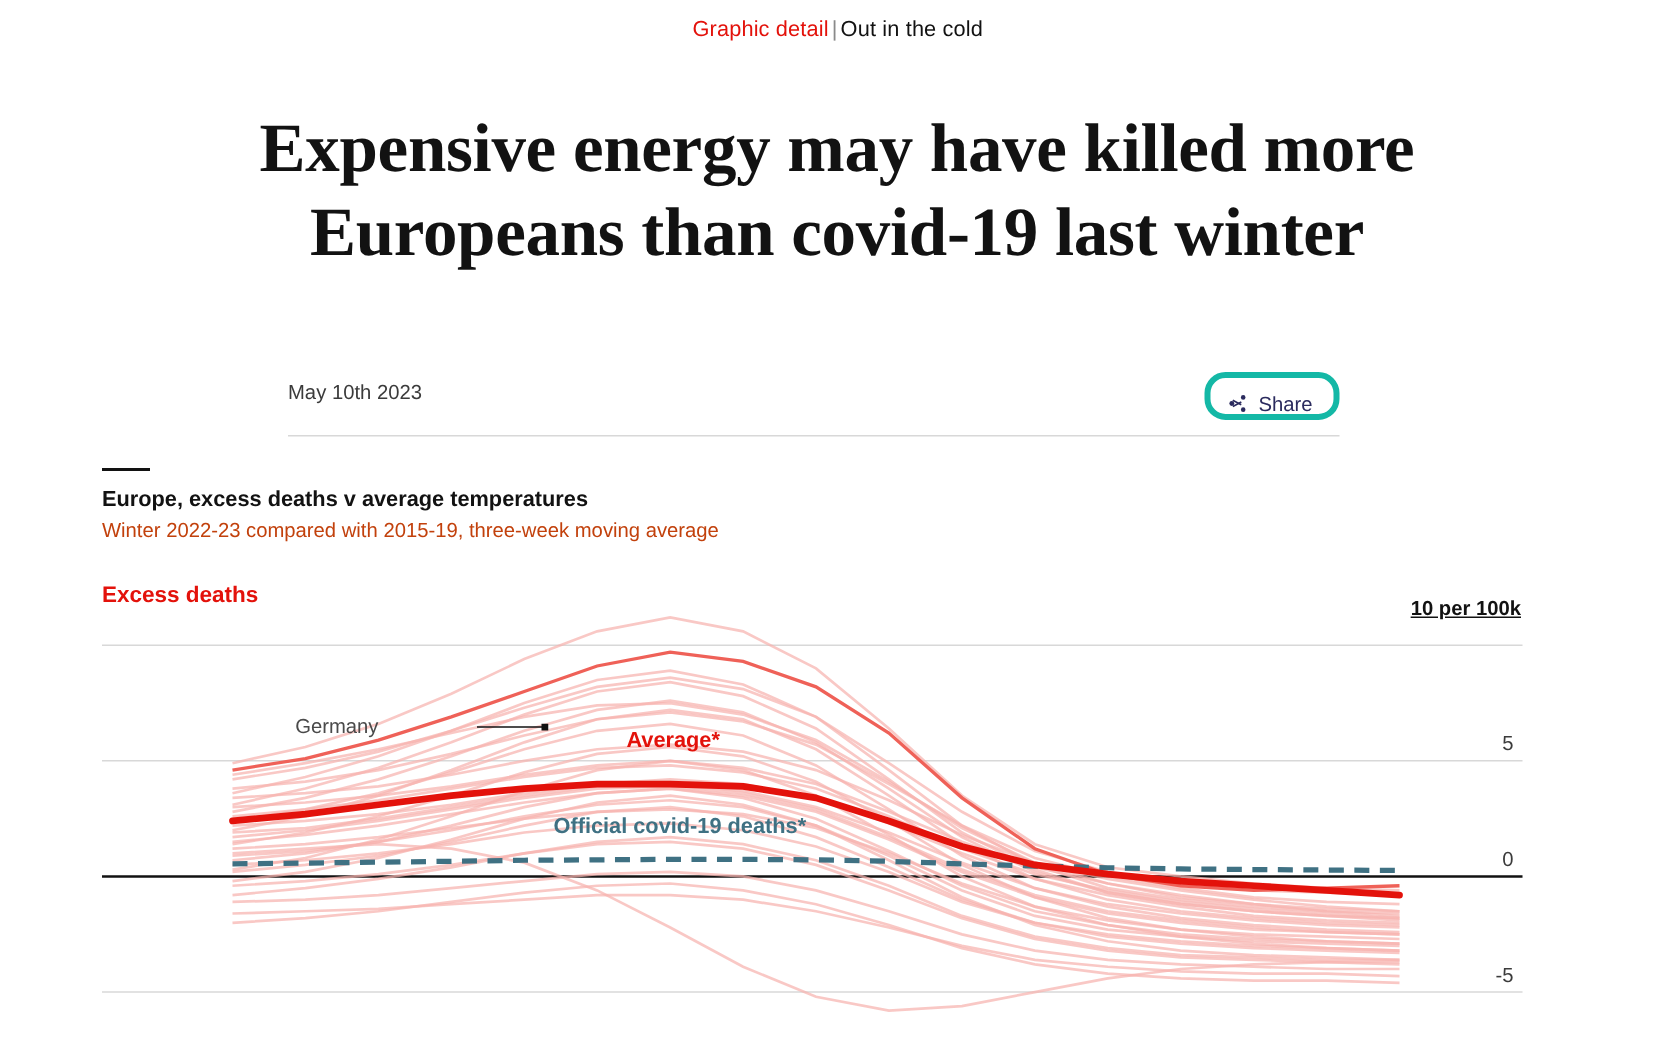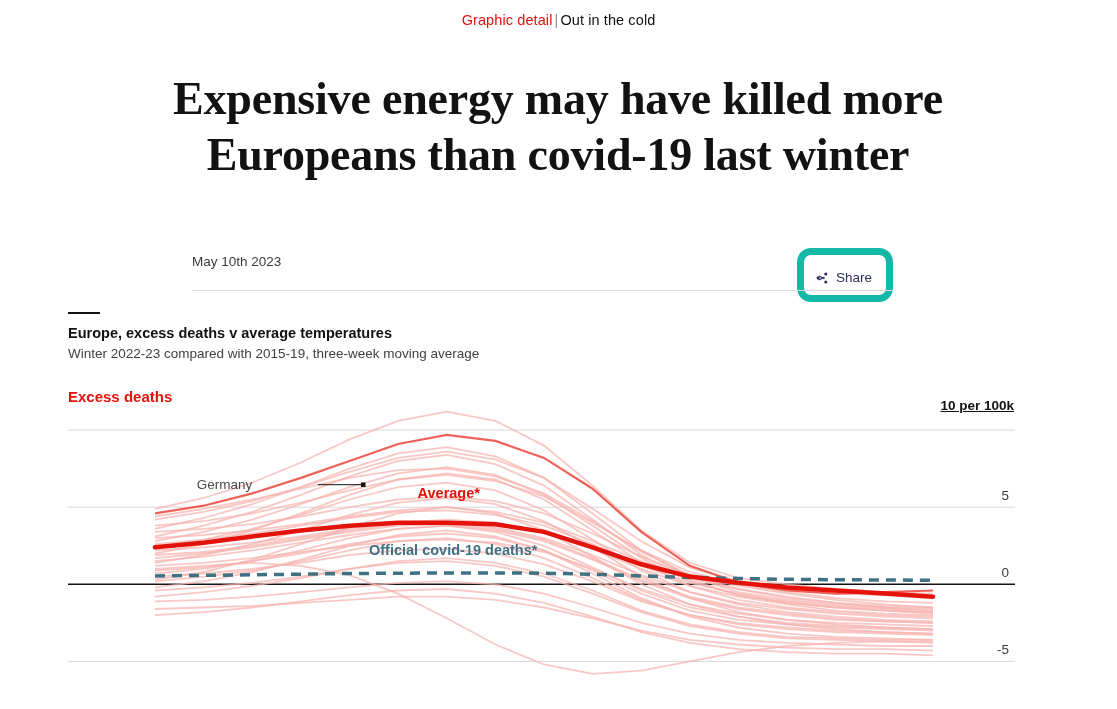--- a/index.html
+++ b/index.html
@@ -72,26 +72,26 @@
     left: 0;
     top: 6px;
     font-size: 13.5px;
     color: #3b3b3b;
   }
   .share-btn {
     position: absolute;
     right: 0;
     top: 0;
     height: 24px;
-    padding: 16px 14px 0 11px;
-    border: 7px solid #14b8a6;
+    padding: 0 14px 0 11px;
+    border: 4px solid #14b8a6;
     border-radius: 14px;
     background: #fff;
     display: flex;
-    align-items: flex-start;
+    align-items: flex-end;
     gap: 7px;
     cursor: pointer;
   }
   .share-btn .s-label {
     font-size: 13.5px;
     color: #2b2b5e;
     line-height: 1;
   }
   .divider {
     position: absolute;
@@ -118,21 +118,21 @@
     font-size: 14.5px;
     font-weight: bold;
     color: #121212;
     text-align: right;
   }
   .chart-sub {
     position: absolute;
     top: 346px;
     left: 68px;
     font-size: 13.5px;
-    color: #404040;
+    color: #c2410c;
   }
   .axis-name {
     position: absolute;
     top: 388px;
     left: 68px;
     font-size: 15px;
     font-weight: bold;
     color: #e3120b;
   }
   .unit-label {

